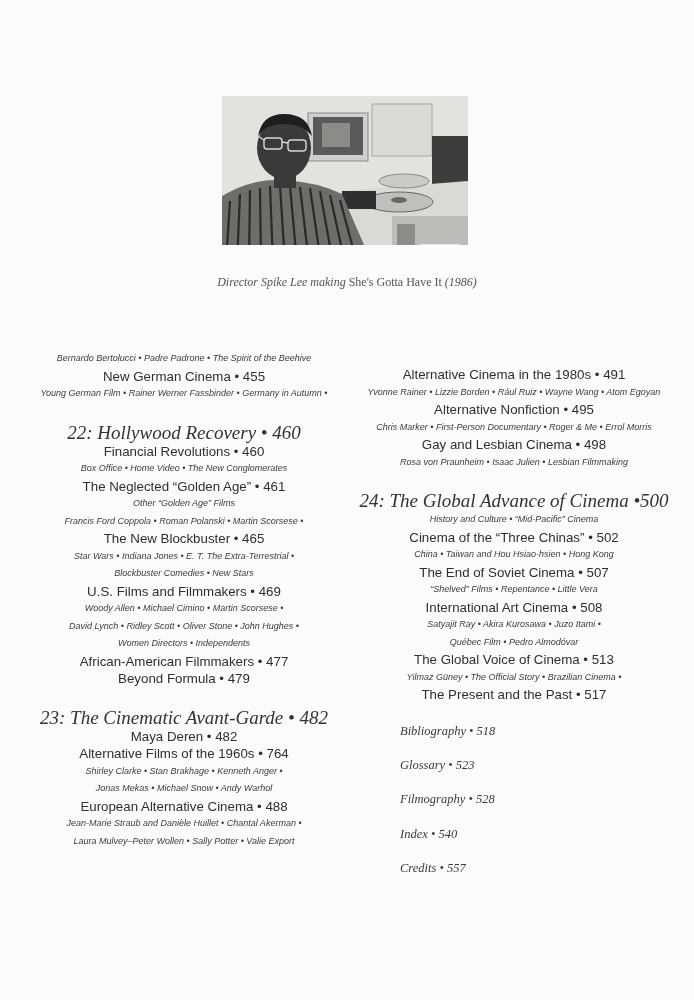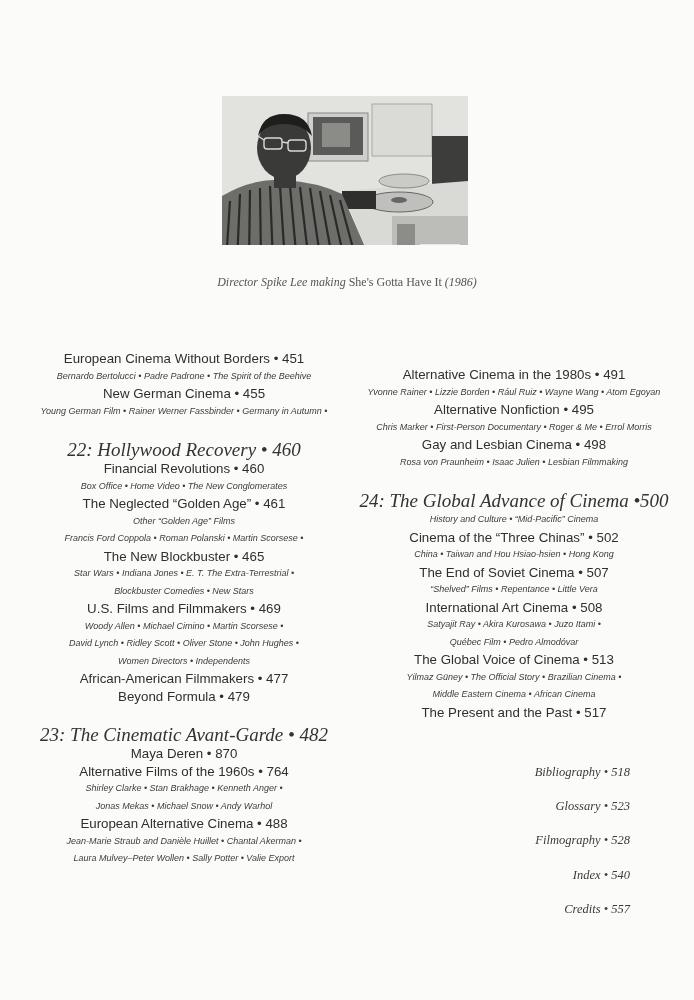--- a/index.html
+++ b/index.html
@@ -20,21 +20,21 @@
     }
     .col { position: absolute; text-align: center; }
     .col-left { left: 14px; width: 340px; top: 350px; }
     .col-right { left: 348px; width: 332px; top: 366px; }
     .section { font-size: 13.3px; line-height: 17.5px; color: #2f2f2f; white-space: nowrap; }
     .sub { font-size: 9px; font-style: italic; line-height: 17.5px; color: #3c3c3c; white-space: nowrap; }
     .chapter {
       font-family: "Liberation Serif", "DejaVu Serif", serif; font-style: italic;
       font-size: 19px; line-height: 20px; color: #333; margin-top: 20px; white-space: nowrap;
     }
-    .back { position: absolute; left: 400px; width: 230px; top: 762px; text-align: right; }
+    .back { position: absolute; left: 400px; width: 230px; top: 721px; text-align: left; }
     .back-item {
       font-family: "Liberation Serif", "DejaVu Serif", serif; font-style: italic;
       font-size: 12.5px; color: #3a3a3a; height: 34.2px; line-height: 20px;
     }
   </style>
 </head>
 <body>
 
 <div class="photo">
   <svg width="246" height="167" viewBox="0 0 246 167">
@@ -90,41 +90,40 @@
       <line x1="36" y1="40" x2="42" y2="44"></line>
     </g>
   </svg>
 </div>
 
 <div class="caption">
   <span>Director Spike Lee making </span><span style="font-style: normal; font-family: 'Liberation Serif', serif;">She's Gotta Have It</span><span> (1986)</span>
 </div>
 
 <div class="col col-left" id="left-col">
-    <div class="section">European Cinema Without Borders • 451</div>
     <div class="sub">Bernardo Bertolucci • Padre Padrone • The Spirit of the Beehive</div>
     <div class="section">New German Cinema • 455</div>
     <div class="sub">Young German Film • Rainer Werner Fassbinder • Germany in Autumn •</div>
     <div class="chapter">22:  Hollywood Recovery • 460</div>
     <div class="section">Financial Revolutions • 460</div>
     <div class="sub">Box Office • Home Video • The New Conglomerates</div>
     <div class="section">The Neglected “Golden Age” • 461</div>
     <div class="sub">Other “Golden Age” Films</div>
     <div class="sub">Francis Ford Coppola • Roman Polanski • Martin Scorsese •</div>
     <div class="section">The New Blockbuster • 465</div>
     <div class="sub">Star Wars • Indiana Jones • E. T. The Extra-Terrestrial •</div>
     <div class="sub">Blockbuster Comedies • New Stars</div>
     <div class="section">U.S. Films and Filmmakers • 469</div>
     <div class="sub">Woody Allen • Michael Cimino • Martin Scorsese •</div>
     <div class="sub">David Lynch • Ridley Scott • Oliver Stone • John Hughes •</div>
     <div class="sub">Women Directors • Independents</div>
     <div class="section">African-American Filmmakers • 477</div>
     <div class="section">Beyond Formula • 479</div>
     <div class="chapter">23: The Cinematic Avant-Garde • 482</div>
-    <div class="section">Maya Deren • 870</div>
+    <div class="section">Maya Deren • 482</div>
     <div class="section">Alternative Films of the 1960s • 764</div>
     <div class="sub">Shirley Clarke • Stan Brakhage • Kenneth Anger •</div>
     <div class="sub">Jonas Mekas • Michael Snow • Andy Warhol</div>
     <div class="section">European Alternative Cinema • 488</div>
     <div class="sub">Jean-Marie Straub and Danièle Huillet • Chantal Akerman •</div>
     <div class="sub">Laura Mulvey–Peter Wollen • Sally Potter • Valie Export</div>
   </div>
 <div class="col col-right" id="right-col">
     <div class="section">Alternative Cinema in the 1980s • 491</div>
     <div class="sub">Yvonne Rainer • Lizzie Borden • Rául Ruiz • Wayne Wang • Atom Egoyan</div>
@@ -136,21 +135,20 @@
     <div class="sub">History and Culture • “Mid-Pacific” Cinema</div>
     <div class="section">Cinema of the “Three Chinas” • 502</div>
     <div class="sub">China • Taiwan and Hou Hsiao-hsien • Hong Kong</div>
     <div class="section">The End of Soviet Cinema • 507</div>
     <div class="sub">“Shelved” Films • Repentance • Little Vera</div>
     <div class="section">International Art Cinema • 508</div>
     <div class="sub">Satyajit Ray • Akira Kurosawa • Juzo Itami •</div>
     <div class="sub">Québec Film • Pedro Almodóvar</div>
     <div class="section">The Global Voice of Cinema • 513</div>
     <div class="sub">Yilmaz Güney  • The Official Story • Brazilian Cinema •</div>
-    <div class="sub">Middle Eastern Cinema • African Cinema</div>
     <div class="section">The Present and the Past • 517</div>
   </div>
 <div class="back" id="back-col">
     <div class="back-item">Bibliography • 518</div>
     <div class="back-item">Glossary  • 523</div>
     <div class="back-item">Filmography • 528</div>
     <div class="back-item">Index • 540</div>
     <div class="back-item">Credits • 557</div>
   </div>
 

